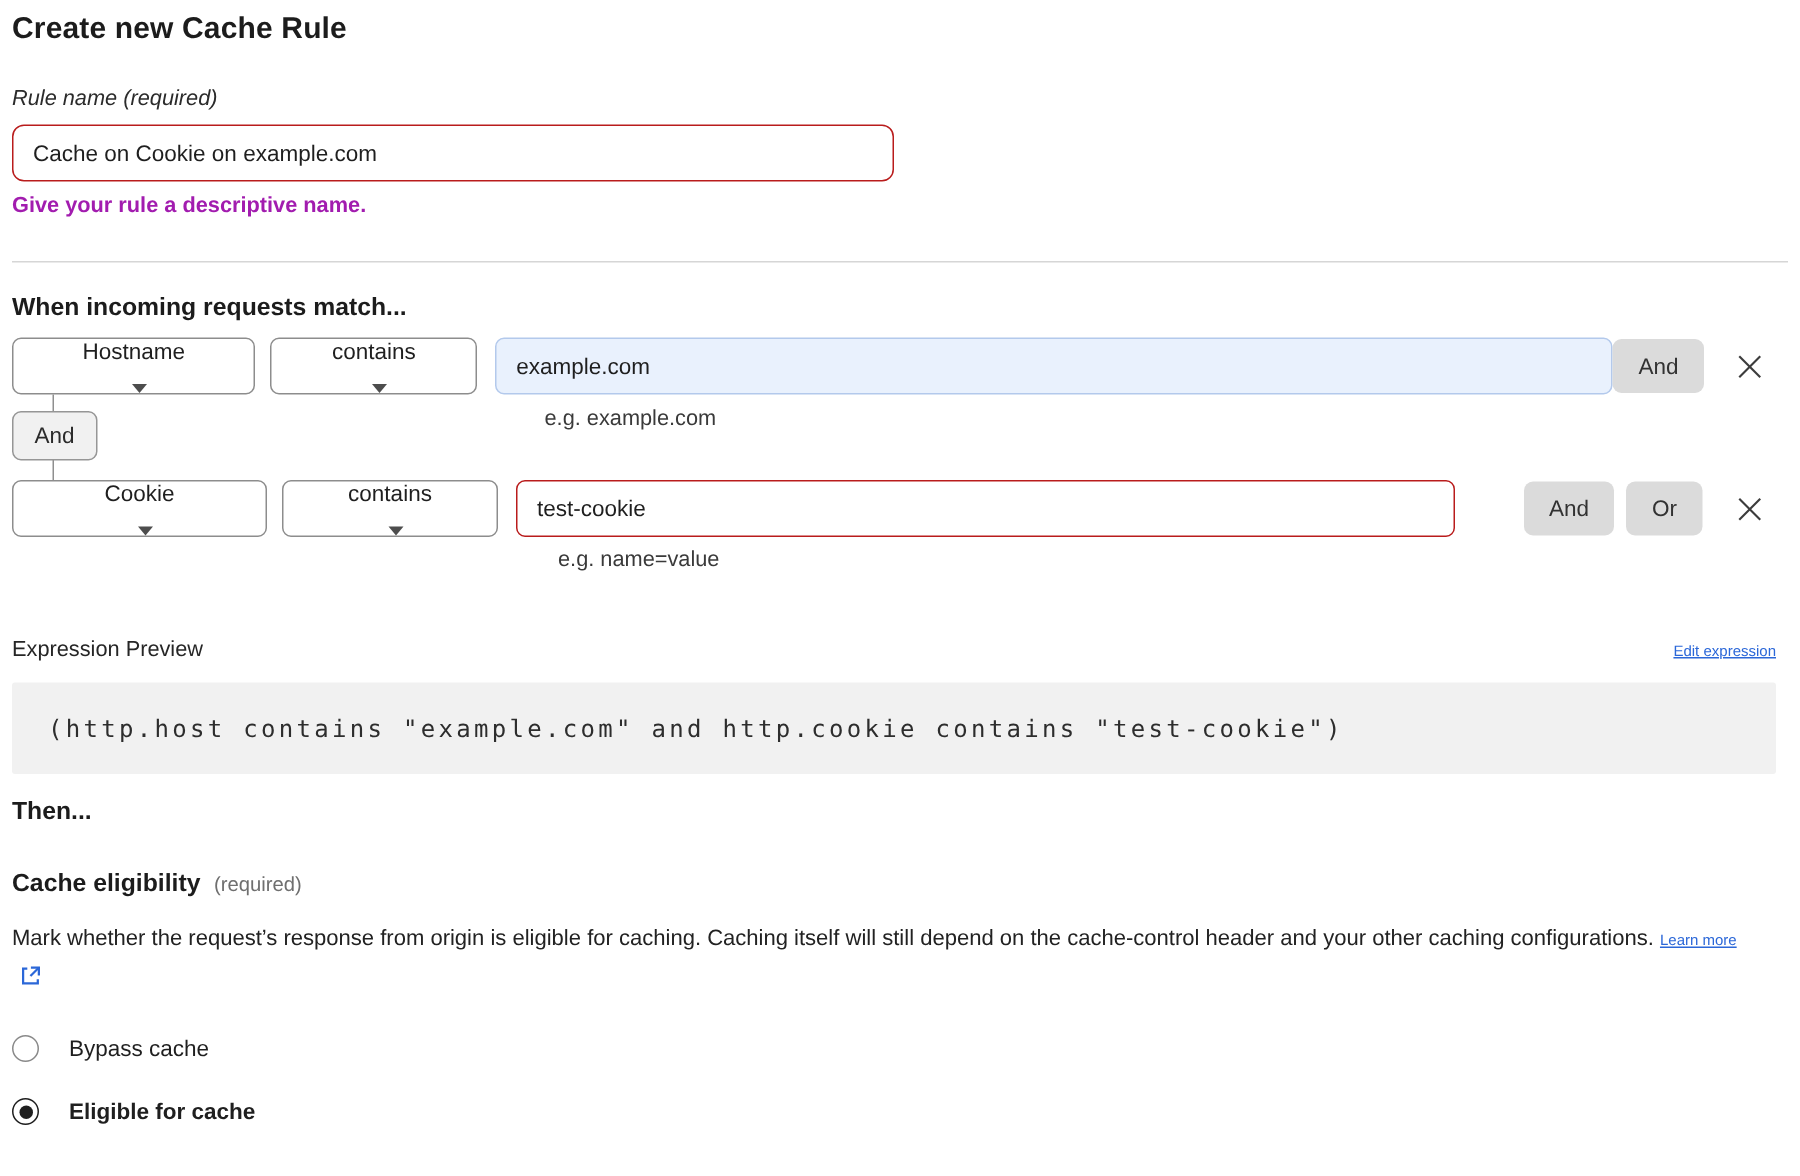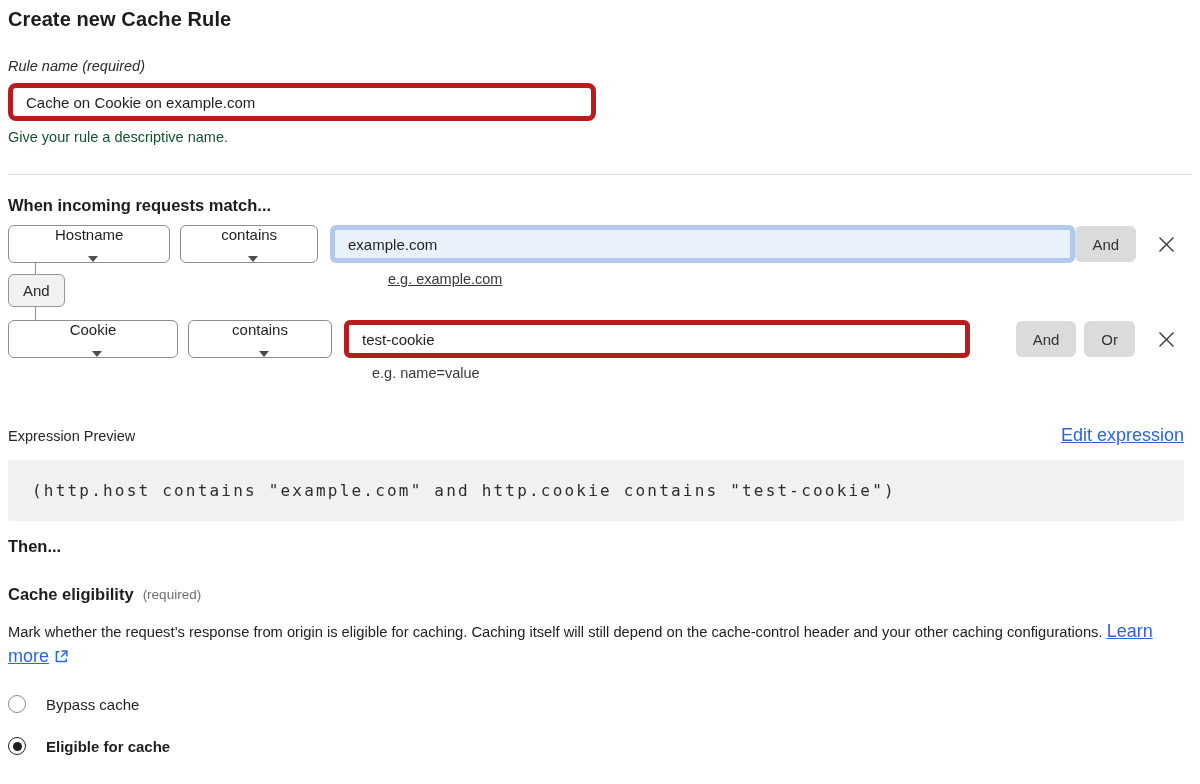--- a/index.html
+++ b/index.html
@@ -17,32 +17,32 @@
     font-size: 20px;
     font-weight: 700;
     color: #1c1c1c;
     letter-spacing: 0.1px;
   }
 
   .field-label { font-size: 14.5px; color: #2b2b2b; margin-top: 27px; font-style: italic; }
 
   .text-input {
     height: 38px;
-    border: 5px solid #b91c1c;
+    border: 1px solid #b91c1c;
     border-radius: 8px;
     background: #ffffff;
     font-family: "Liberation Sans", sans-serif;
     font-size: 15px;
     color: #1f1f1f;
     padding: 0 13px;
     outline: none;
   }
   .rule-name-input { width: 588px; margin-top: 9px; display: block; }
 
-  .help-text { font-size: 14.5px; color: #14532d; margin-top: 8px; }
+  .help-text { font-size: 14.5px; color: #a21caf; margin-top: 8px; font-weight: bold; }
 
   hr.divider { border: none; border-top: 1px solid #d6d6d6; margin-top: 29px; }
 
   h2.section-heading { font-size: 16.5px; font-weight: 700; color: #1c1c1c; margin-top: 21px; }
 
   
   .builder { width: 1168px; }
   .col-labels { display: flex; margin-top: 24px; font-size: 14.5px; color: #2b2b2b; }
   .col-labels .c1 { width: 170px; margin-right: 10px; }
   .col-labels .c2 { width: 172px; margin-right: 12px; }
@@ -78,27 +78,27 @@
 
   .between-row { position: relative; height: 57px; }
   .v-line { position: absolute; left: 27px; top: 0; height: 57px; width: 1px; background: #8f8f8f; }
   .and-connector {
     position: absolute; left: 0; top: 11px; height: 33px; padding: 0 14px;
     border: 1px solid #969696; border-radius: 6px; background: #f1f1f1;
     font-size: 15px; color: #2b2b2b; font-family: "Liberation Sans", sans-serif;
     cursor: pointer; z-index: 1;
   }
   .hint { font-size: 14.5px; color: #3a3a3a; }
-  .hint-abs { position: absolute; left: 380px; top: 8px; text-decoration: underline; }
+  .hint-abs { position: absolute; left: 355px; top: 8px; }
   .hint-2 { margin: 7px 0 0 364px; }
 
   
   .expr-header { display: flex; justify-content: space-between; align-items: baseline; margin-top: 44px; width: 1176px; }
   .expr-label { font-size: 14.5px; color: #262626; }
-  a.blue-link { color: #2b67d8; text-decoration: underline; font-size: 18px; cursor: pointer; }
+  a.blue-link { color: #2b67d8; text-decoration: underline; font-size: 10px; cursor: pointer; }
   .code-block {
     margin-top: 14px; width: 1176px; background: #f1f1f1; border-radius: 2px;
     padding: 21px 24px;
     font-family: "DejaVu Sans Mono", "Liberation Mono", monospace;
     font-size: 16px; letter-spacing: 2.2px; color: #2d2d2d; white-space: nowrap;
   }
 
   h2.then-heading { margin-top: 16px; }
 
   .elig-heading { margin-top: 29px; display: flex; align-items: center; }

